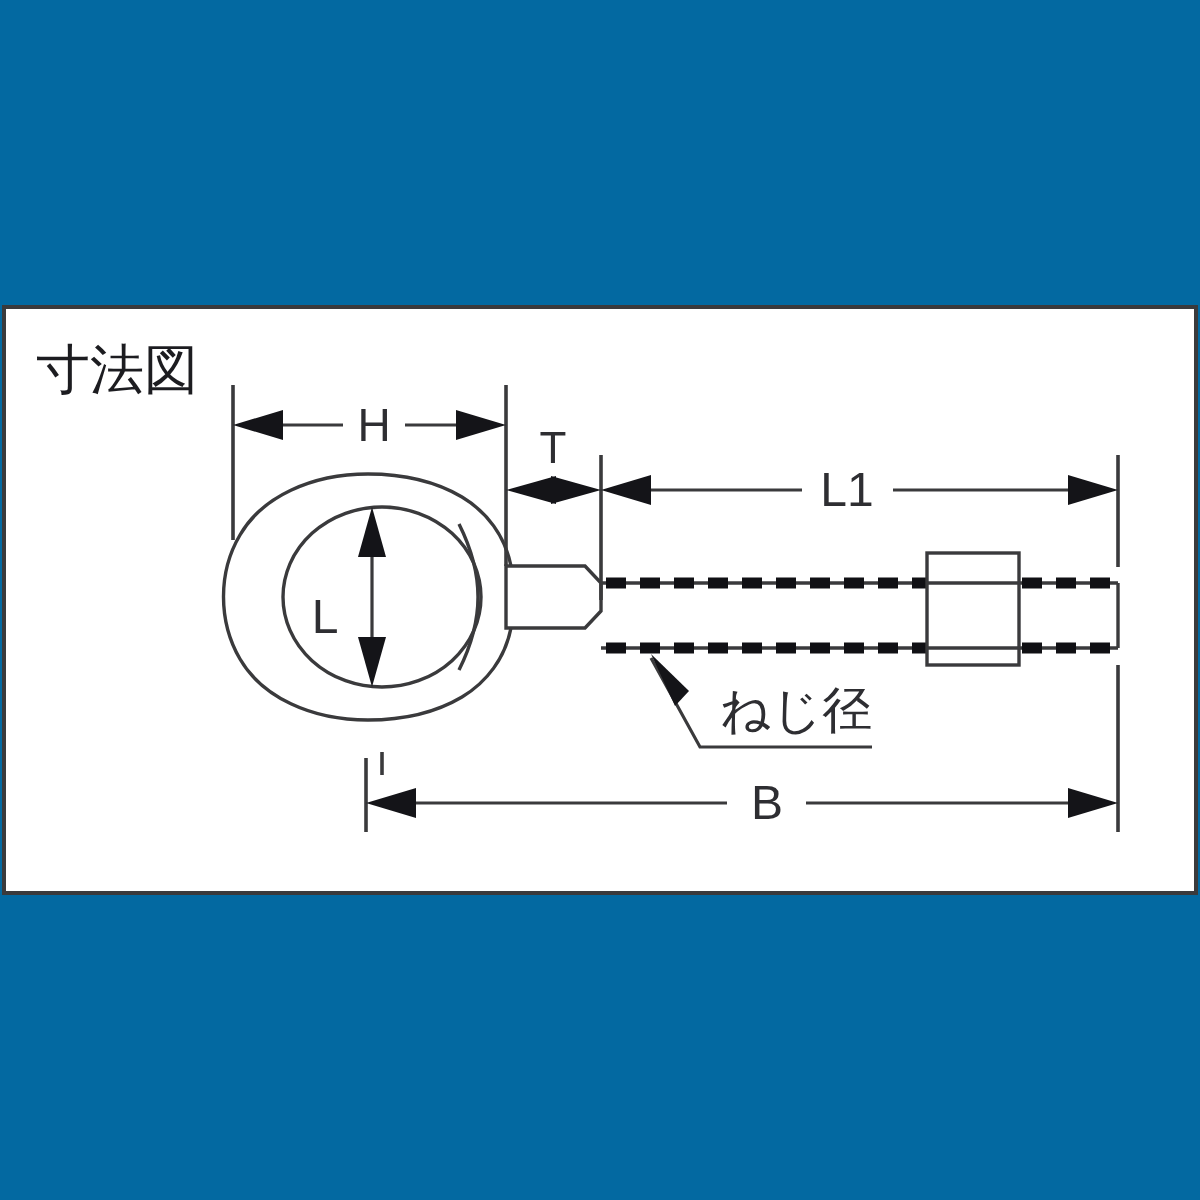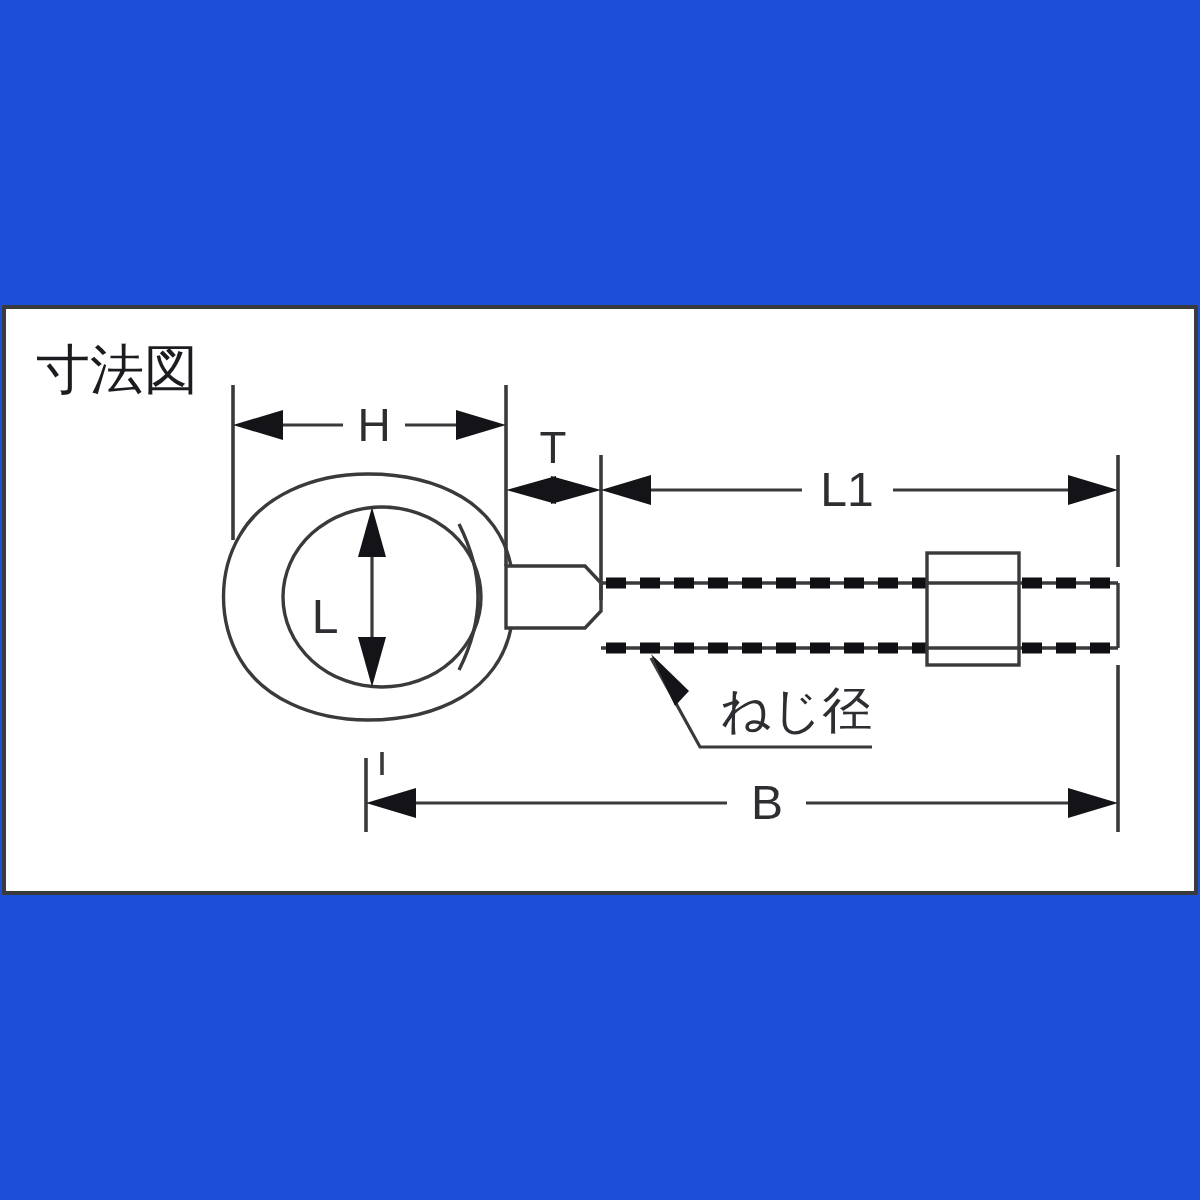--- a/index.html
+++ b/index.html
@@ -10,21 +10,21 @@
   body {
     width: 1200px;
     height: 1200px;
     font-family: "Liberation Sans", sans-serif;
     overflow: hidden;
   }
   #canvas {
     position: relative;
     width: 1200px;
     height: 1200px;
-    background: #1d4ed8;
+    background: #0369a1;
   }
   svg#drawing {
     position: absolute;
     top: 0;
     left: 0;
     width: 1200px;
     height: 1200px;
     display: block;
   }
   .frame-rect {

